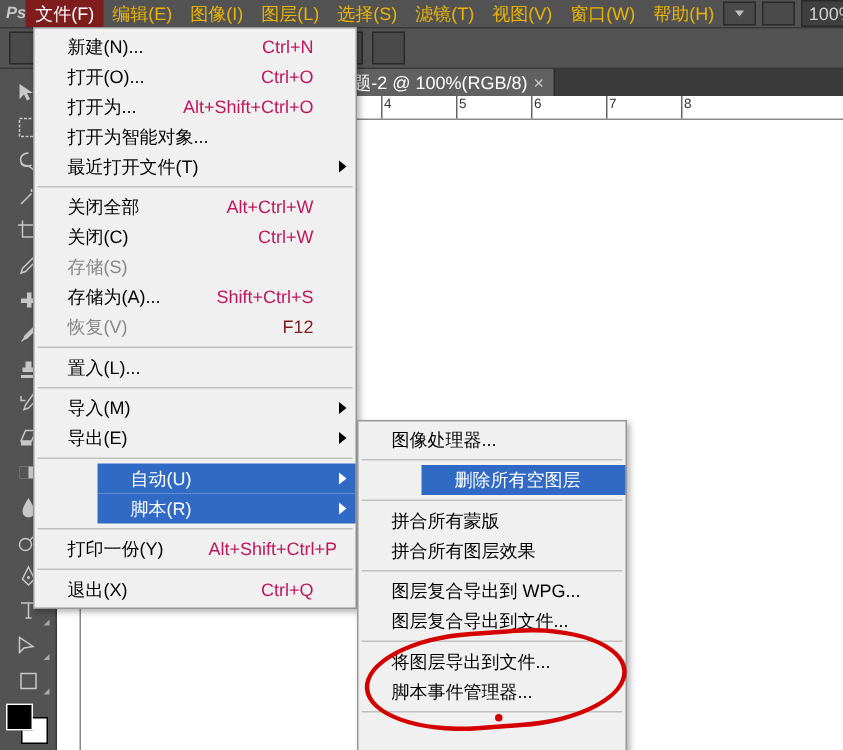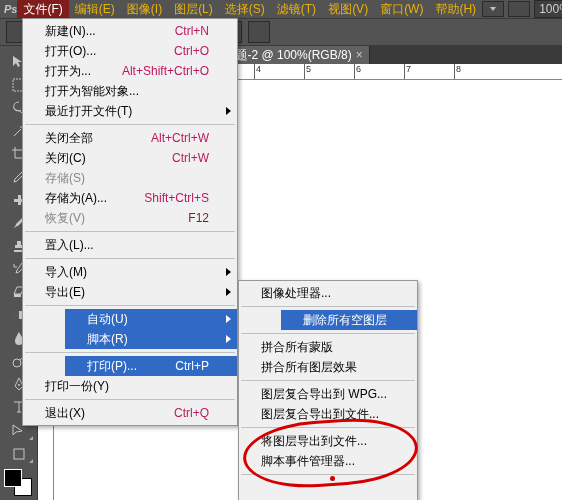--- a/index.html
+++ b/index.html
@@ -307,26 +307,23 @@
     <div class="sep"></div>
     <div class="row hl">
       <span class="label">自动(U)</span>
       <span class="arrow"></span>
     </div>
     <div class="row hl">
       <span class="label">脚本(R)</span>
       <span class="arrow"></span>
     </div>
     <div class="sep"></div>
-    <div class="row hl">
-      <span class="label">打印(P)...</span>
-      <span class="shortcut">Ctrl+P</span>
-    </div>
     <div class="row">
       <span class="label">打印一份(Y)</span>
+      <span class="shortcut">Alt+Shift+Ctrl+P</span>
     </div>
     <div class="sep"></div>
     <div class="row">
       <span class="label">退出(X)</span>
       <span class="shortcut">Ctrl+Q</span>
     </div>
   </div>
 
 <div class="menu scripts" id="scripts-menu">
     <div class="row">

